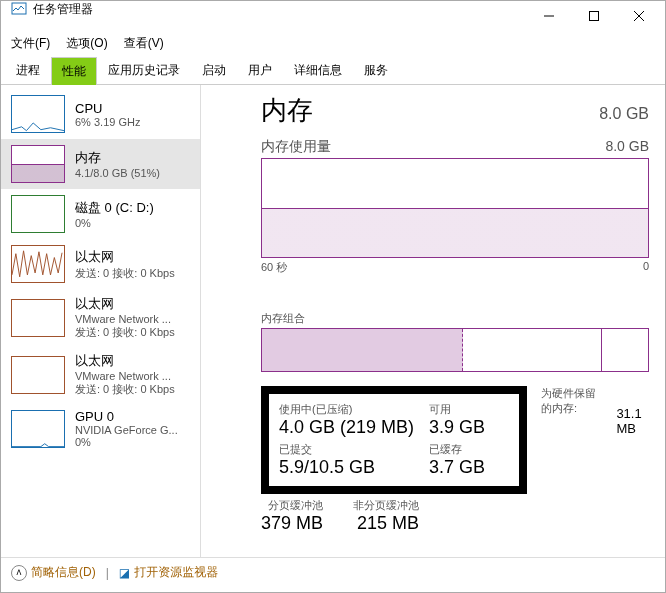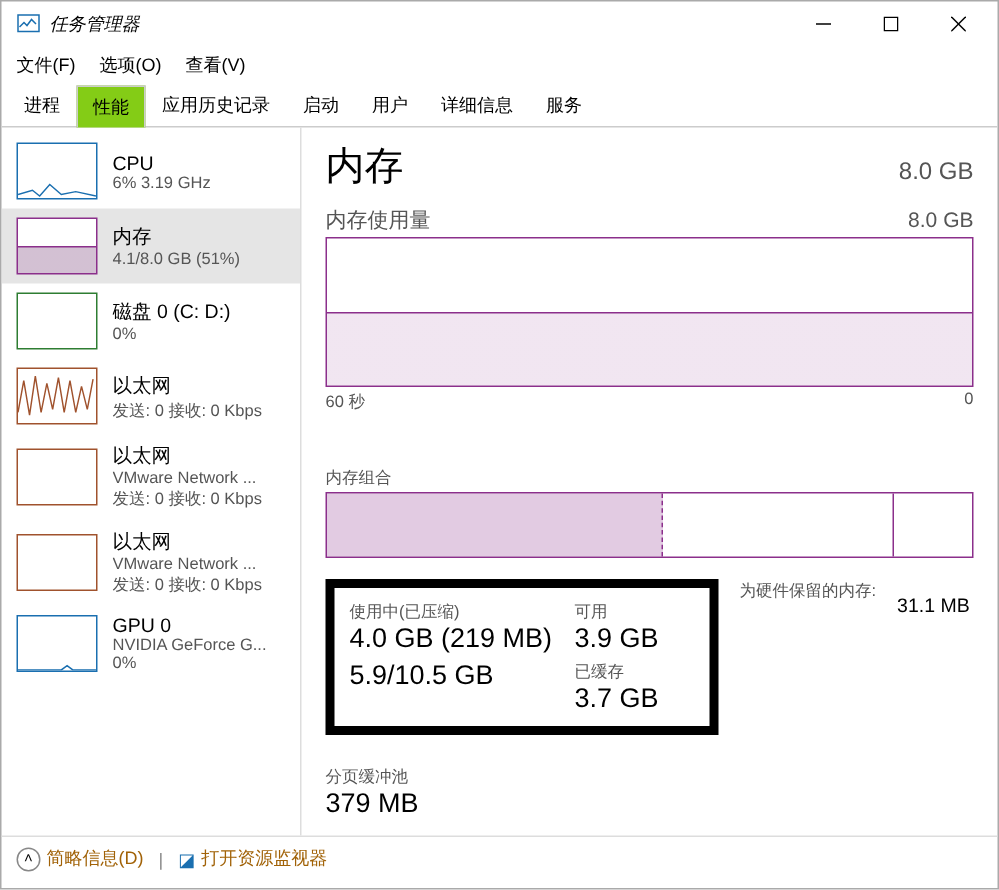--- a/index.html
+++ b/index.html
@@ -1,27 +1,27 @@
 <!DOCTYPE html>
 <html><head>
 <meta charset="utf-8">
 <style>
 * { box-sizing: border-box; margin: 0; padding: 0; }
 body { font-family: "Microsoft YaHei", "Segoe UI", sans-serif; font-size: 12px; background: #fff; color: #000; width: 666px; height: 593px; overflow: hidden; border: 1px solid #aaa; }
-.titlebar { height: 30px; display: flex; align-items: center; padding: 0 4px; font-style: italic; }
+.titlebar { height: 30px; display: flex; padding: 0 4px; }
 .titlebar-icon { width: 16px; height: 16px; margin: 0 6px; }
 .titlebar-title { flex: 1; font-size: 12px; }
 .win-controls { display: flex; }
 .win-btn { width: 45px; height: 30px; display: flex; align-items: center; justify-content: center; color: #000; }
 .menubar { display: flex; padding: 2px 6px; font-size: 12px; gap: 8px; }
 .menubar span { padding: 2px 4px; }
 .tabs { display: flex; border-bottom: 1px solid #ccc; font-size: 12px; padding-left: 4px; }
 .tab { padding: 5px 10px; border: 1px solid transparent; border-bottom: none; cursor: default; }
 .tab.active { border-color: #ccc; background: #84cc16; position: relative; top: 1px; }
-.content { display: flex; height: 472px; }
+.content { display: flex; height: 472px; gap: 44px; }
 .sidebar { width: 200px; border-right: 1px solid #ddd; overflow-y: auto; padding: 4px 0; }
 .side-item { display: flex; padding: 6px 10px; gap: 10px; align-items: center; }
 .side-item.selected { background: #e5e5e5; }
 .thumb { width: 54px; height: 38px; border: 1px solid #999; background: #fff; position: relative; flex-shrink: 0; }
 .thumb.cpu { border-color: #1a6fb0; }
 .thumb.mem { border-color: #8b2f8b; }
 .thumb.disk { border-color: #2e7d32; }
 .thumb.eth1 { border-color: #a0522d; }
 .thumb.eth2, .thumb.eth3 { border-color: #a0522d; }
 .thumb.gpu { border-color: #1a6fb0; }
@@ -34,27 +34,27 @@
 .main-total { font-size: 16px; color: #555; }
 .chart-label-row { display: flex; justify-content: space-between; font-size: 14px; color: #555; margin-bottom: 2px; }
 .chart-box { border: 1px solid #8b2f8b; height: 100px; margin-bottom: 2px; position: relative; background: linear-gradient(to top, rgba(139,47,139,0.12) 0%, rgba(139,47,139,0.12) 50%, #fff 50%); }
 .chart-line { position: absolute; left: 0; right: 0; top: 50%; height: 1px; background: #8b2f8b; }
 .chart-bot-row { display: flex; justify-content: space-between; font-size: 11px; color: #555; margin-bottom: 8px; }
 .comp-label { font-size: 11px; color: #555; margin-bottom: 2px; margin-top: 36px; }
 .comp-box { border: 1px solid #8b2f8b; height: 44px; display: flex; margin-bottom: 14px; background: #fff; }
 .comp-seg1 { width: 52%; background: rgba(139,47,139,0.25); border-right: 1px dashed #8b2f8b; }
 .comp-seg2 { width: 36%; border-right: 1px solid #8b2f8b; }
 .stats-row { display: flex; gap: 14px; align-items: flex-start; }
-.red-box { border: 6px solid #000000; padding: 8px 10px; display: grid; grid-template-columns: 150px 80px; row-gap: 4px; }
+.red-box { border: 8px solid #000000; padding: 8px 10px; display: grid; grid-template-columns: 150px 80px; row-gap: 4px; }
 .stat-label { font-size: 11px; color: #555; }
 .stat-val { font-size: 18px; }
 .side-stats { font-size: 11px; }
 .side-stats .lbl { color: #555; }
-.side-stats .val { margin-top: 10px; font-size: 13px; }
-.below-row { display: flex; gap: 30px; margin-top: 20px; }
+.side-stats .val { margin-top: 20px; font-size: 13px; }
+.below-row { display: flex; gap: 30px; margin-top: 4px; text-align: right; }
 .below-col .lbl { font-size: 11px; color: #555; }
 .below-col .val { font-size: 18px; }
 .footer { height: 30px; border-top: 1px solid #ddd; display: flex; align-items: center; padding: 0 10px; gap: 4px; font-size: 12px; }
 .footer .circ { width: 16px; height: 16px; border: 1px solid #888; border-radius: 50%; display: flex; align-items: center; justify-content: center; font-size: 10px; }
 .footer a { color: #a16207; text-decoration: none; text-align: center; }
 .footer .div { margin: 0 6px; color: #888; }
 .eth-wave { position:absolute; inset:0; }
 </style>
 </head>
 <body>
@@ -198,38 +198,43 @@
       <div class="red-box">
         <div>
             <div class="stat-label">使用中(已压缩)</div>
             <div class="stat-val">4.0 GB (219 MB)</div>
           </div>
         <div>
             <div class="stat-label">可用</div>
             <div class="stat-val">3.9 GB</div>
           </div>
         <div>
+            <div class="stat-label">已提交</div>
             <div class="stat-val">5.9/10.5 GB</div>
           </div>
         <div>
             <div class="stat-label">已缓存</div>
             <div class="stat-val">3.7 GB</div>
           </div>
       </div>
       <div class="side-stats">
         <div class="lbl">为硬件保留的内存:</div>
       </div>
       <div class="side-stats">
         <div class="val">31.1 MB</div>
       </div>
     </div>
     <div class="below-row">
       <div class="below-col">
           <div class="lbl">分页缓冲池</div>
           <div class="val">379 MB</div>
+        </div>
+      <div class="below-col">
+          <div class="lbl">非分页缓冲池</div>
+          <div class="val">215 MB</div>
         </div>
     </div>
   </div>
 </div>
 
 <div class="footer">
   <span class="circ">˄</span>
   <a href="#">简略信息(D)</a>
   <span class="div">|</span>
   <span style="color:#1a6fb0">◪</span>

